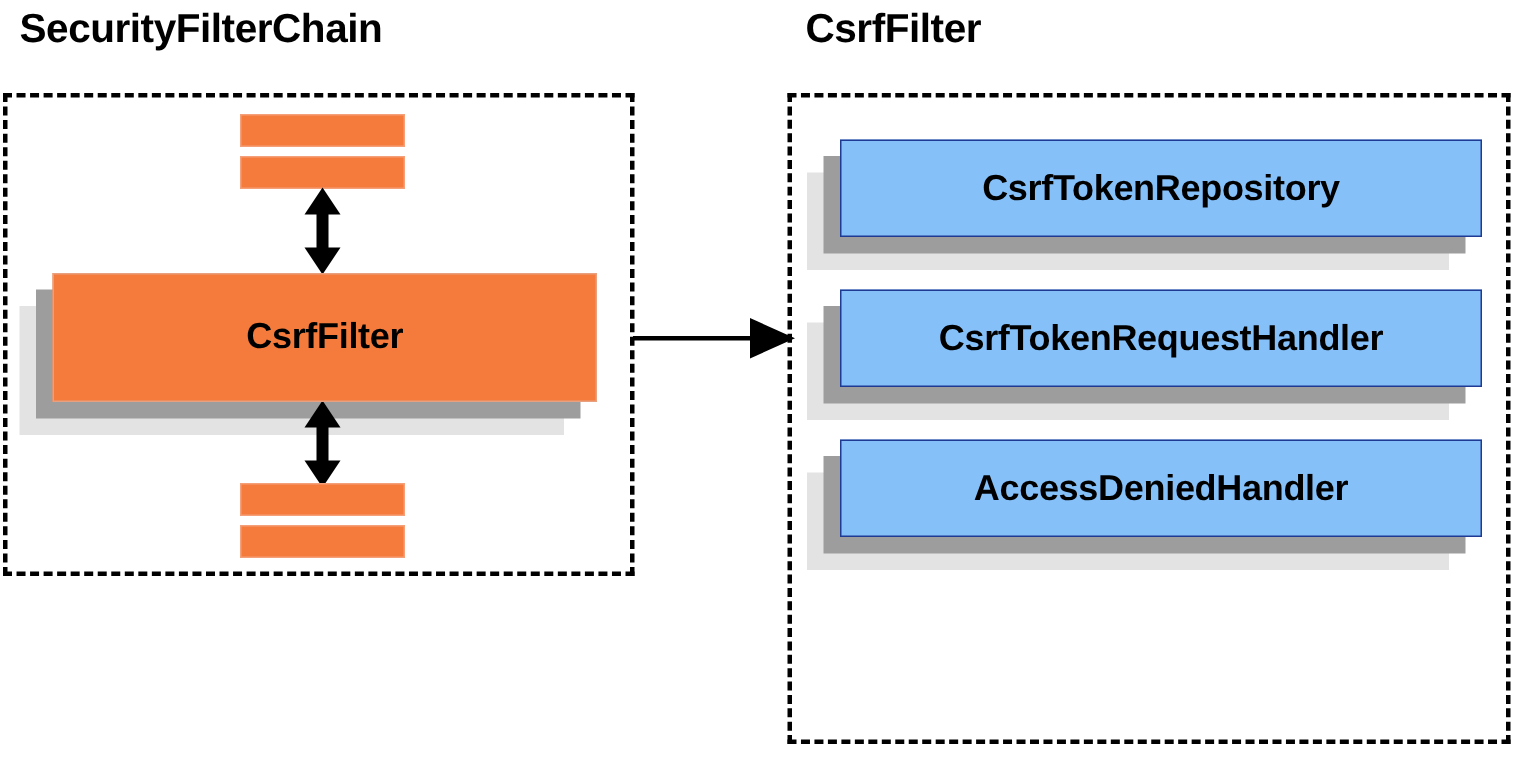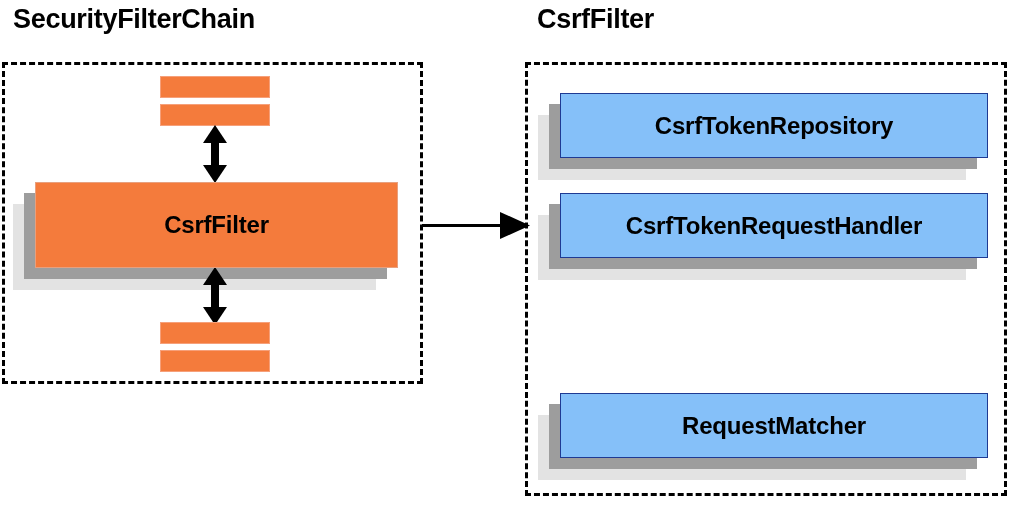--- a/index.html
+++ b/index.html
@@ -160,22 +160,22 @@
   </div>
 
   <div class="box blue" style="left:560px; top:193px; width:428px; height:65px;border-radius:20px;">
     <div class="sh-light"></div>
     <div class="sh-dark"></div>
     <div class="face">
       <span class="label">CsrfTokenRequestHandler</span>
     </div>
   </div>
 
-
-  <div class="box blue" style="left:560px; top:393px; width:428px; height:65px;">
+  <div class="box blue" style="left:560px; top:293px; width:428px; height:65px;">
     <div class="sh-light"></div>
     <div class="sh-dark"></div>
     <div class="face">
-      <span class="label">RequestMatcher</span>
+      <span class="label">AccessDeniedHandler</span>
     </div>
   </div>
+
 
 </div>
 
 </body></html>

